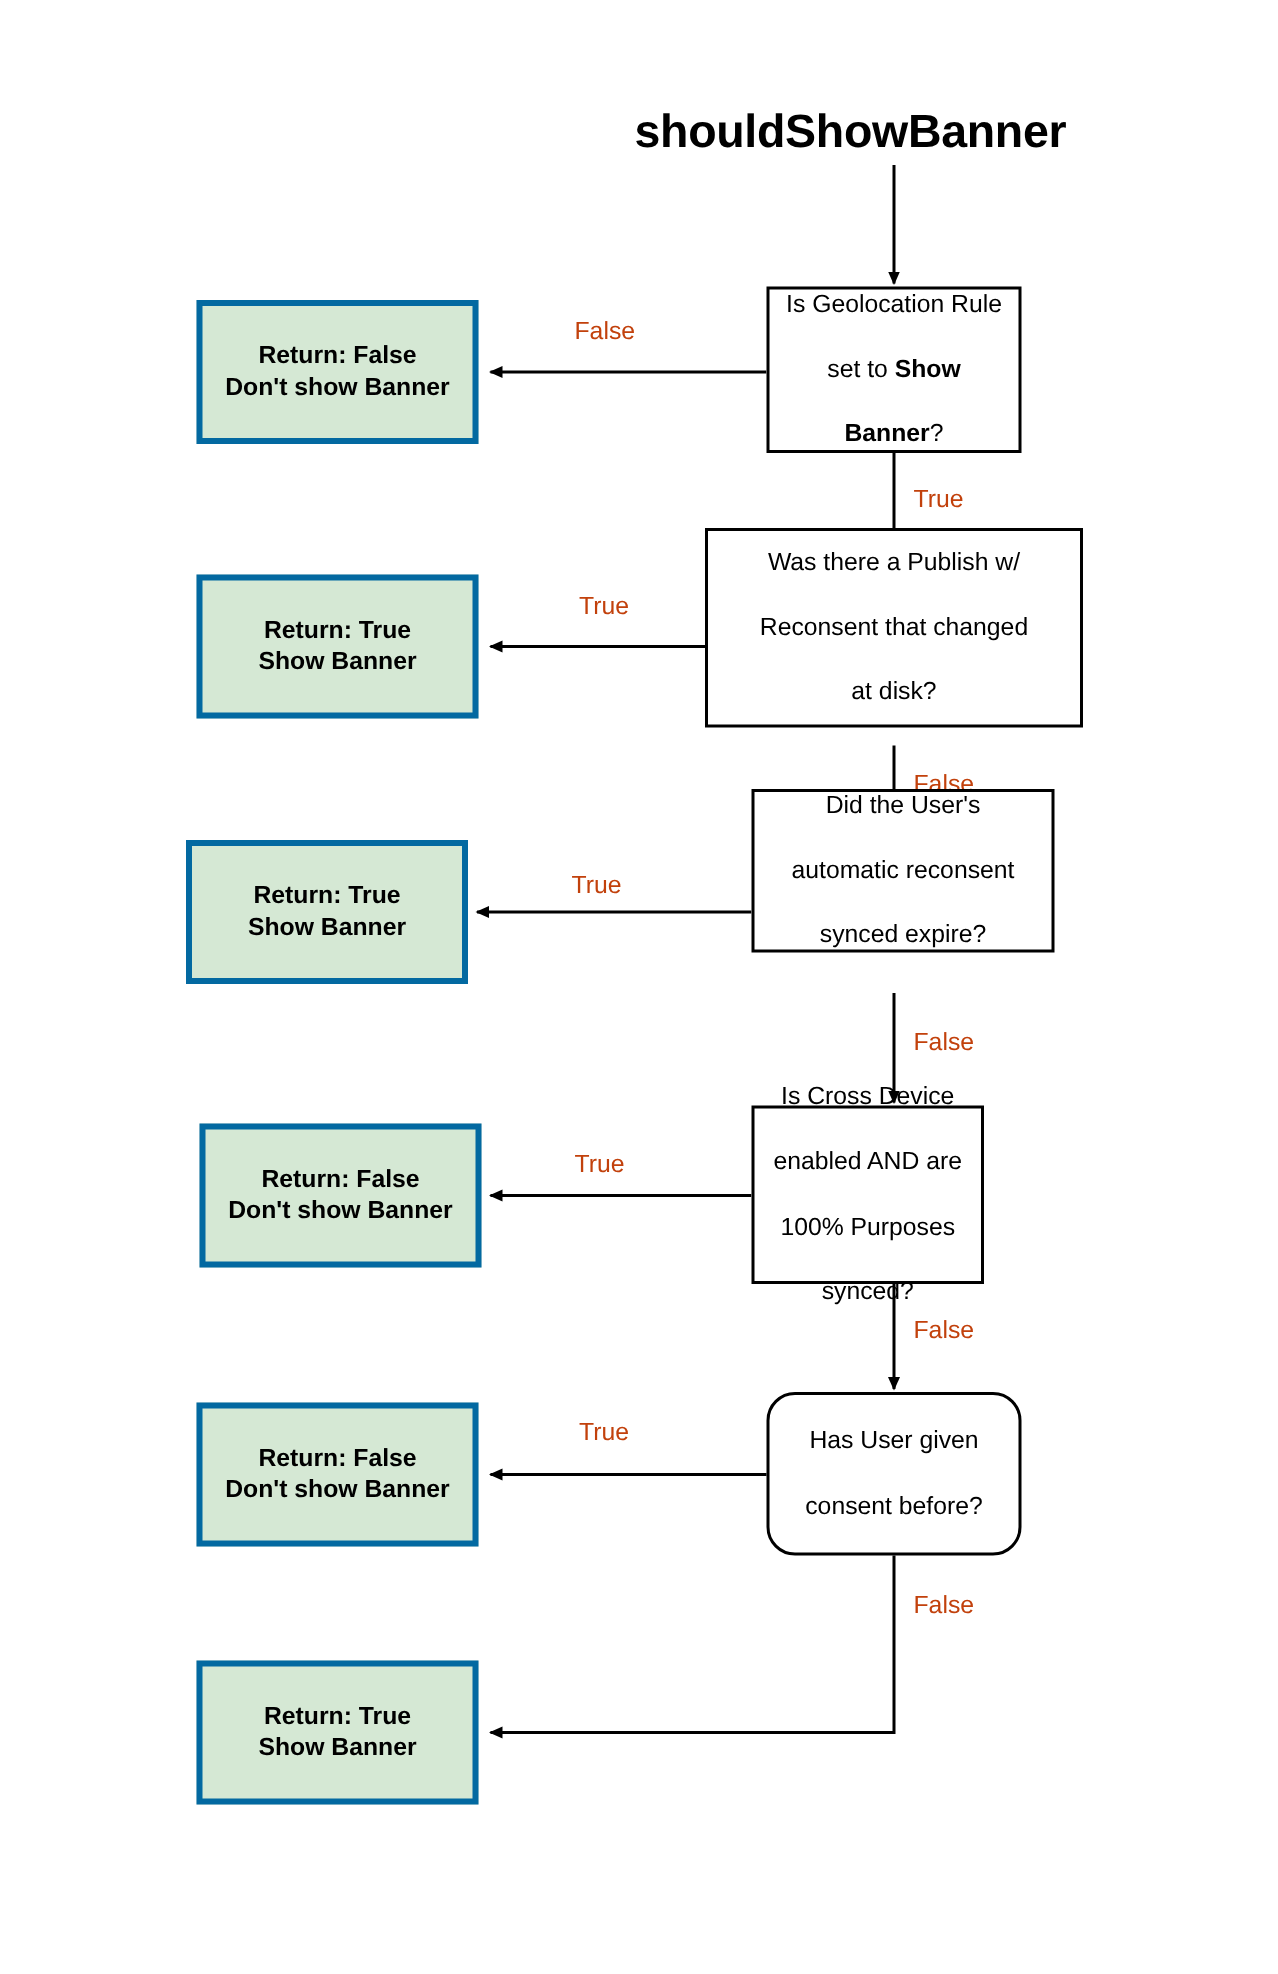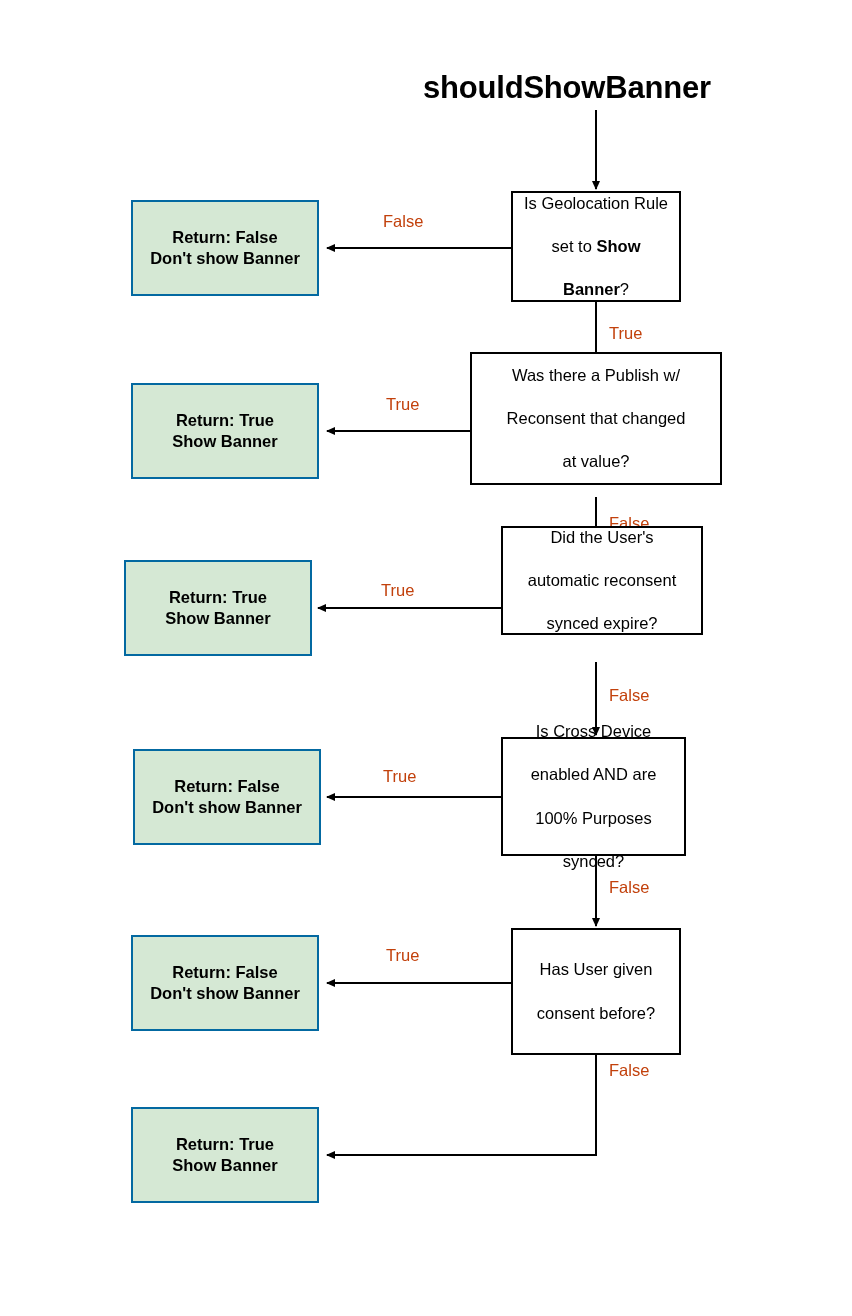--- a/index.html
+++ b/index.html
@@ -39,21 +39,21 @@
   }
   .decision {
     background: #ffffff;
     border: 2px solid #000000;
     font-size: 16.5px;
     padding: 4px 8px;
     gap: 22px;
   }
   .terminal {
     background: #d5e8d4;
-    border: 2px solid #0369a1;
+    border: 4px solid #0369a1;
     font-size: 16.5px;
     padding: 5px 6px;
   }
   .terminal .line1 {
     font-weight: bold;
   }
   .terminal .line2 {
     font-weight: bold;
   }
   .title {
@@ -126,52 +126,52 @@
   </div>
 
   <div class="node terminal" style="left:131px; top:200px; width:188px; height:96px;">
     <div class="line1">Return: False</div>
     <div class="line2">Don't show Banner</div>
   </div>
 
   <div class="node decision" style="left:470px; top:352px; width:252px; height:133px;">
     <div>Was there a Publish w/</div>
     <div>Reconsent that changed</div>
-    <div>at value?</div>
+    <div>at disk?</div>
   </div>
 
   <div class="node terminal" style="left:131px; top:383px; width:188px; height:96px;">
     <div class="line1">Return: True</div>
     <div class="line2">Show Banner</div>
   </div>
 
   <div class="node decision" style="left:501px; top:526px; width:202px; height:109px;">
     <div>Did the User's</div>
     <div>automatic reconsent</div>
     <div>synced expire?</div>
   </div>
 
   <div class="node terminal" style="left:124px; top:560px; width:188px; height:96px;">
     <div class="line1">Return: True</div>
     <div class="line2">Show Banner</div>
   </div>
 
-  <div class="node decision" style="left:501px; top:737px; width:185px; height:119px;">
+  <div class="node decision" style="left:501px; top:737px; width:155px; height:119px;">
     <div>Is Cross Device</div>
     <div>enabled AND are</div>
     <div>100% Purposes</div>
     <div>synced?</div>
   </div>
 
   <div class="node terminal" style="left:133px; top:749px; width:188px; height:96px;">
     <div class="line1">Return: False</div>
     <div class="line2">Don't show Banner</div>
   </div>
 
-  <div class="node decision" style="left:511px; top:928px; width:170px; height:127px;">
+  <div class="node decision" style="left:511px; top:928px; width:170px; height:109px;border-radius:19px;">
     <div>Has User given</div>
     <div>consent before?</div>
   </div>
 
   <div class="node terminal" style="left:131px; top:935px; width:188px; height:96px;">
     <div class="line1">Return: False</div>
     <div class="line2">Don't show Banner</div>
   </div>
 
   <div class="node terminal" style="left:131px; top:1107px; width:188px; height:96px;">

